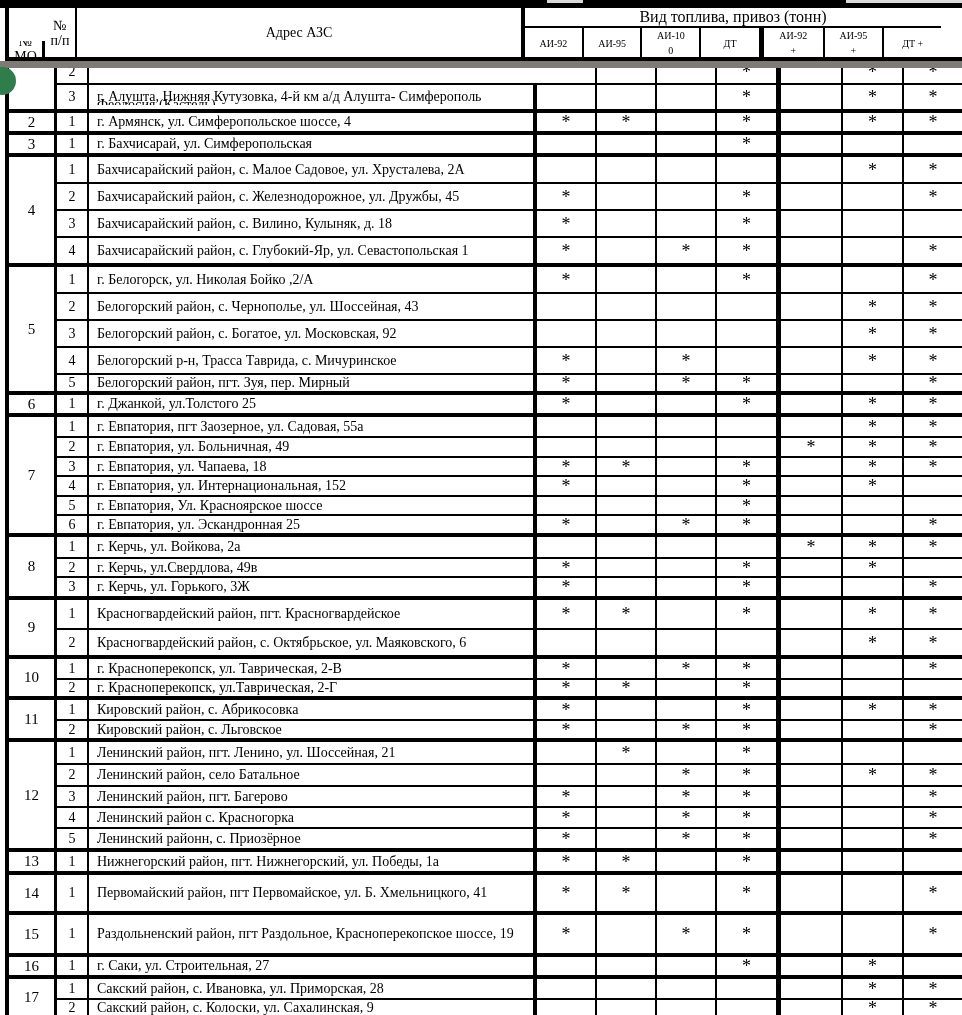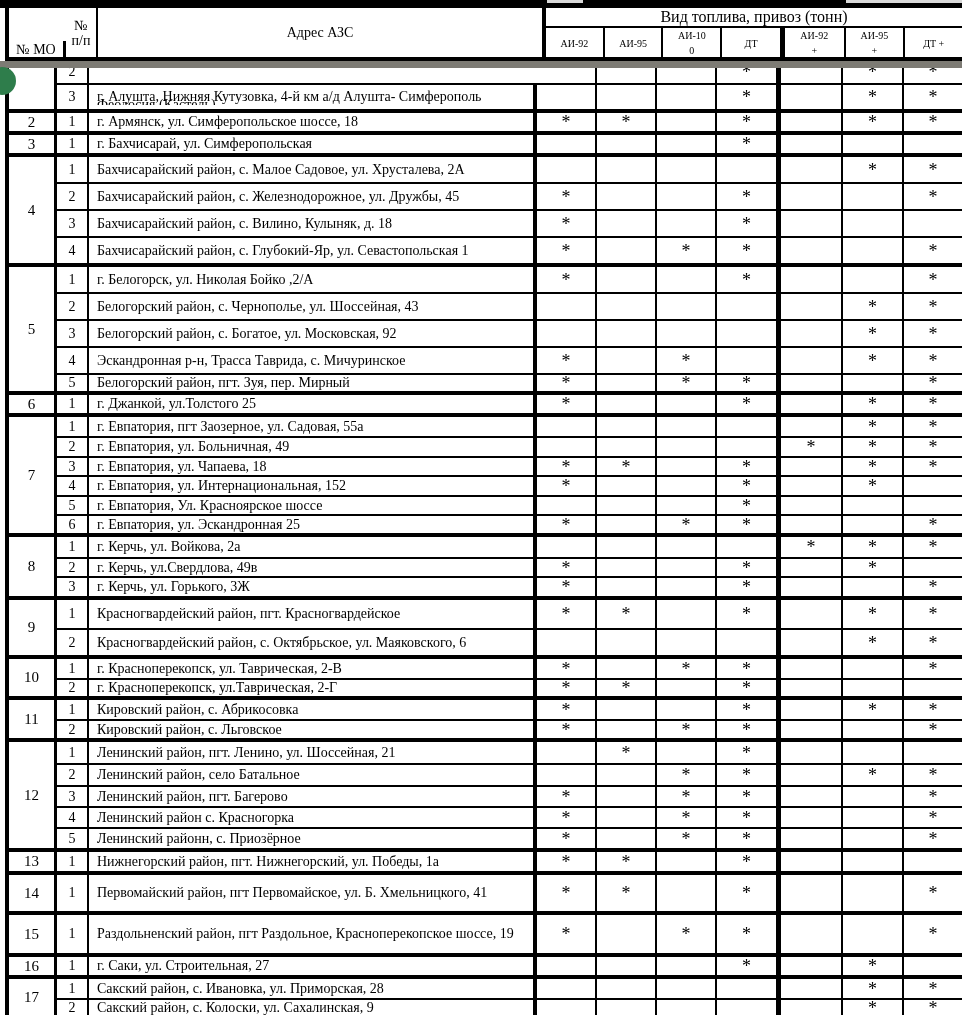--- a/index.html
+++ b/index.html
@@ -15,21 +15,21 @@
   .tbl{
     position:absolute;left:0;top:8px;margin-left:5px;width:957px;
     border-left:4px solid #000;box-sizing:border-box;background:#fff;
   }
   .cell{box-sizing:border-box;display:flex;align-items:center;justify-content:center;
         text-align:center;overflow:hidden;}
   
   .hrow{display:flex;height:49px;}
   .hdr{font-size:14px;line-height:15px;}
   .pre{white-space:pre-line;}
-  .mo-col{width:57px;border-right:3px solid #000;margin-top:33px;}
+  .mo-col{width:36px;border-right:3px solid #000;margin-top:33px;}
   .pp-col{width:32px;border-right:2px solid #000;}
   .addr-col{width:448px;border-right:4px solid #000;}
   .fuel-hdr{display:flex;flex-direction:column;width:416px;}
   .fuel-title{height:20px;border-bottom:2px solid #000;display:flex;align-items:center;justify-content:center;font-size:16px;}
   .fuel-names{display:flex;flex:1;}
   .hdr-fuel{font-size:10px;white-space:pre-line;line-height:15px;}
   
   .f0,.f1,.f2{width:60px;border-right:2px solid #000;}
   .f3{width:64px;border-right:5px solid #000;}
   .f4{width:62px;border-right:2px solid #000;}
@@ -108,21 +108,21 @@
             <div class="cell fuel-cell f6">*</div>
           </div>
         </div>
       </div>
       <div class="gsep"></div>
       <div class="group">
         <div class="mo-cell">2</div>
         <div class="rows">
           <div class="row" style="height: 18px;">
             <div class="cell pp-cell">1</div>
-            <div class="cell addr-cell">г. Армянск, ул. Симферопольское шоссе, 18</div>
+            <div class="cell addr-cell">г. Армянск, ул. Симферопольское шоссе, 4</div>
             <div class="cell fuel-cell f0">*</div>
             <div class="cell fuel-cell f1">*</div>
             <div class="cell fuel-cell f2"></div>
             <div class="cell fuel-cell f3">*</div>
             <div class="cell fuel-cell f4"></div>
             <div class="cell fuel-cell f5">*</div>
             <div class="cell fuel-cell f6">*</div>
           </div>
         </div>
       </div>
@@ -225,21 +225,21 @@
             <div class="cell fuel-cell f0"></div>
             <div class="cell fuel-cell f1"></div>
             <div class="cell fuel-cell f2"></div>
             <div class="cell fuel-cell f3"></div>
             <div class="cell fuel-cell f4"></div>
             <div class="cell fuel-cell f5">*</div>
             <div class="cell fuel-cell f6">*</div>
           </div>
           <div class="row" style="height: 27px;">
             <div class="cell pp-cell">4</div>
-            <div class="cell addr-cell">Эскандронная р-н, Трасса Таврида, с. Мичуринское</div>
+            <div class="cell addr-cell">Белогорский р-н, Трасса Таврида, с. Мичуринское</div>
             <div class="cell fuel-cell f0">*</div>
             <div class="cell fuel-cell f1"></div>
             <div class="cell fuel-cell f2">*</div>
             <div class="cell fuel-cell f3"></div>
             <div class="cell fuel-cell f4"></div>
             <div class="cell fuel-cell f5">*</div>
             <div class="cell fuel-cell f6">*</div>
           </div>
           <div class="row" style="height: 18px;">
             <div class="cell pp-cell">5</div>

